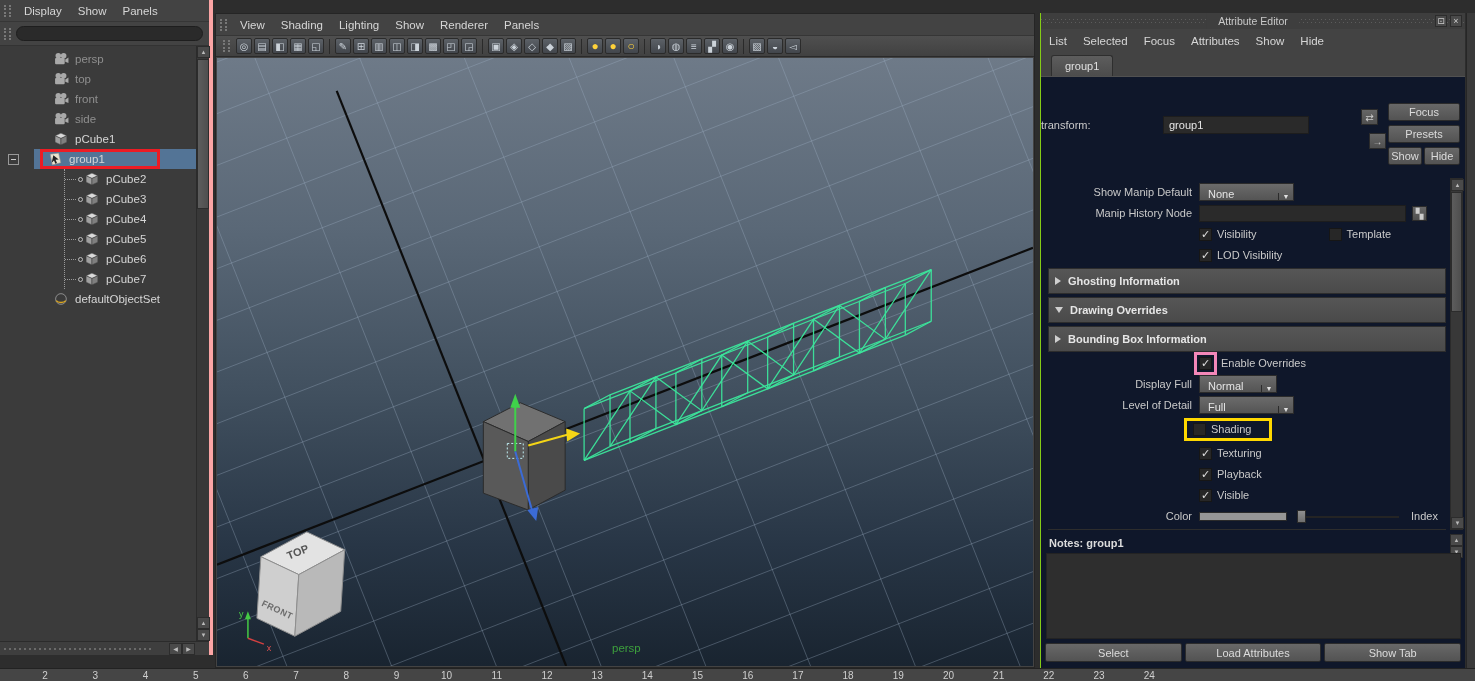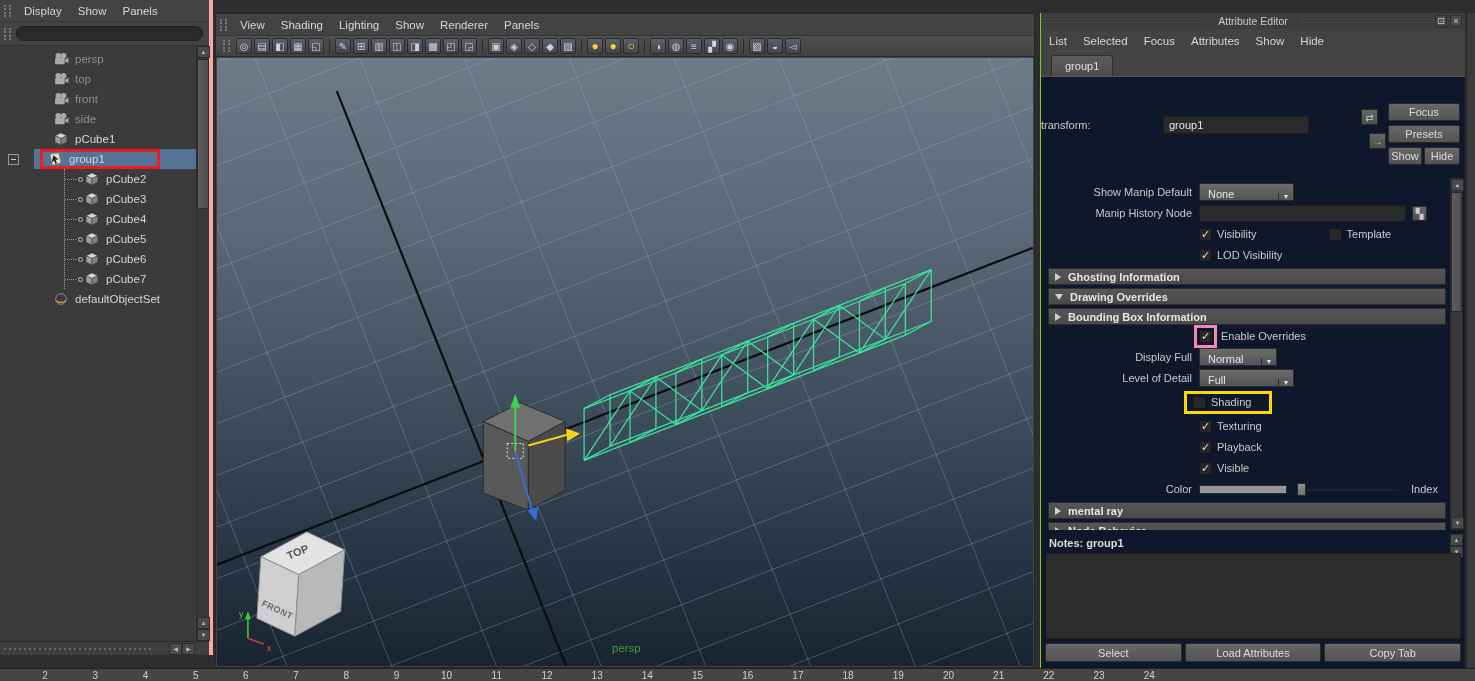--- a/index.html
+++ b/index.html
@@ -60,21 +60,21 @@
 .xf-presets{position:absolute;left:347px;top:36px;width:72px;height:18px}
 .xf-show{position:absolute;left:347px;top:58px;width:34px;height:18px}
 .xf-hide{position:absolute;left:383px;top:58px;width:36px;height:18px}
 .ae-scroll{position:absolute;left:5px;top:165px;width:402px;height:352px;overflow:hidden;padding-top:3px}
 .frow{display:flex;align-items:center;height:20px;margin-top:1px;font-size:11px;color:#c9c9c9}
 .flab{width:153px;text-align:right;padding-right:7px;flex:0 0 auto}
 .cb{width:13px;height:13px;background:#272727;border:1px solid #161616;display:inline-flex;align-items:center;justify-content:center;flex:0 0 auto}
 .cb.on::after{content:"\2713";color:#e0e0e0;font-size:11px;font-weight:bold;line-height:1}
 .cblab{margin-left:5px}
 .tmpl{margin-left:72px}
-.sect{height:17px;margin:3px 2px 0 2px;background:linear-gradient(#565656,#4a4a4a);border:1px solid #2d2d2d;display:flex;align-items:center;padding:0 6px;gap:7px;color:#e6e6e6;font-weight:bold;font-size:11px}
+.sect{height:26px;margin:3px 2px 0 2px;background:linear-gradient(#565656,#4a4a4a);border:1px solid #2d2d2d;display:flex;align-items:center;padding:0 6px;gap:7px;color:#e6e6e6;font-weight:bold;font-size:11px}
 .tri-r{width:0;height:0;border-left:6px solid #cfcfcf;border-top:4px solid transparent;border-bottom:4px solid transparent}
 .tri-d{width:0;height:0;border-top:6px solid #cfcfcf;border-left:4px solid transparent;border-right:4px solid transparent}
 .dd{height:18px;display:inline-flex;align-items:flex-end;background:linear-gradient(#6b6b6b,#545454);border:1px solid #2b2b2b;color:#e4e4e4;font-size:11px}
 .dd-val{display:flex;align-items:center;padding:0 8px;flex:1}
 .dd-arr{width:15px;border-left:1px solid #2b2b2b;display:flex;align-items:center;justify-content:center;font-size:7px;color:#e0e0e0}
 .dd-none{width:95px}.dd-normal{width:78px}.dd-full{width:95px}
 .annot-yellow{display:inline-flex;align-items:center;border:3px solid #ffd800;padding:2px 18px 2px 6px;margin-left:-15px}
 .cb.pink-annot{outline:3px solid #f387b8;outline-offset:2px}
 .swatch{width:88px;height:9px;background:#969696;border:1px solid #2a2a2a;margin-right:10px}
 .slider{position:relative;width:102px;height:13px;margin-right:12px}
@@ -481,21 +481,21 @@
       <div class="sb-btn">▲</div>
       <div class="sb-btn">▼</div>
     </div>
 
     <div class="ae-notes-label">Notes: group1</div>
     <textarea class="ae-notes" style=""></textarea>
 
     <div class="ae-footer">
       <div class="btn">Select</div>
       <div class="btn">Load Attributes</div>
-      <div class="btn">Copy Tab</div>
+      <div class="btn">Show Tab</div>
     </div>
   </div>
 
   <div class="rstrip"></div>
 
   <div class="timeline">
     <span class="tick">2</span>
       <span class="tick">3</span>
       <span class="tick">4</span>
       <span class="tick">5</span>

